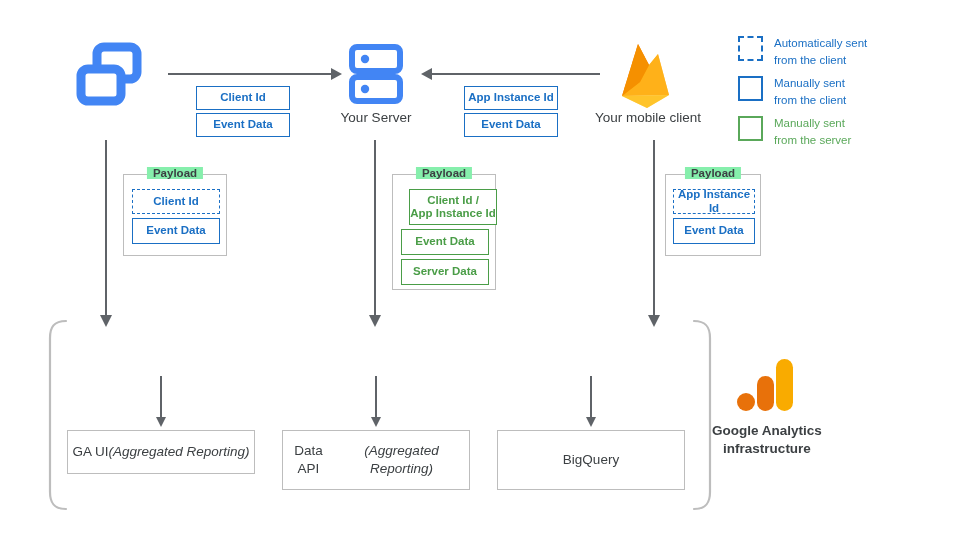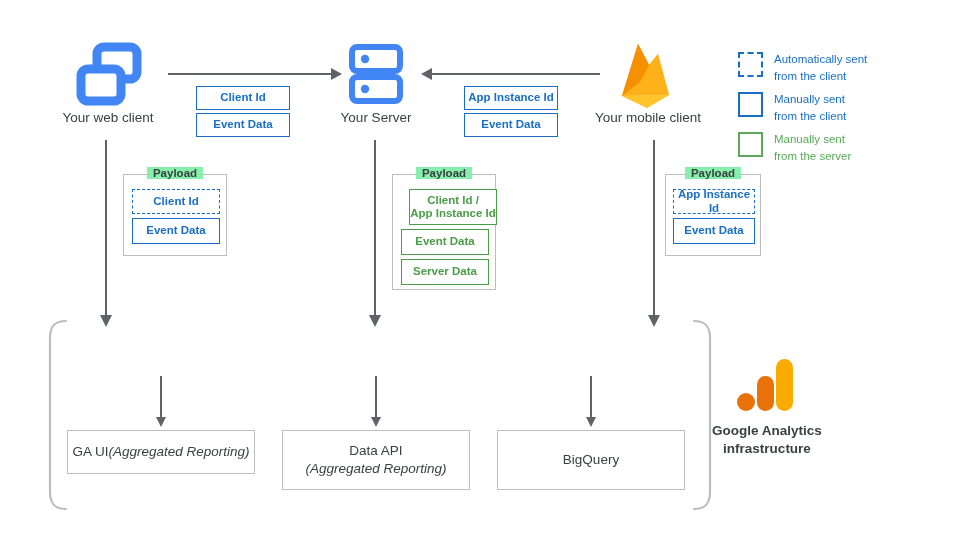--- a/index.html
+++ b/index.html
@@ -60,21 +60,20 @@
 <body>
 
 <div id="stage">
 
   <div class="abs" style="left:72px;top:40px;width:72px;height:72px;">
     <svg width="72" height="72" viewBox="0 0 72 72">
       <rect x="25" y="7" width="40" height="32" rx="7" ry="7" fill="none" stroke="#4285f4" stroke-width="9"></rect>
       <rect x="9" y="29" width="40" height="32" rx="7" ry="7" fill="#ffffff" stroke="#4285f4" stroke-width="9"></rect>
     </svg>
   </div>
-  <div class="abs node-label" style="left:36px;top:110px;width:144px;">Your web client</div>
 
   <div class="abs" style="left:348px;top:44px;width:56px;height:62px;">
     <svg width="56" height="62" viewBox="0 0 56 62">
       <rect x="4" y="3" width="48" height="24" rx="5" ry="5" fill="none" stroke="#4285f4" stroke-width="6"></rect>
       <circle cx="17" cy="15" r="4.2" fill="#4285f4"></circle>
       <rect x="4" y="33" width="48" height="24" rx="5" ry="5" fill="none" stroke="#4285f4" stroke-width="6"></rect>
       <circle cx="17" cy="45" r="4.2" fill="#4285f4"></circle>
     </svg>
   </div>
   <div class="abs node-label" style="left:306px;top:110px;width:140px;">Your Server</div>
@@ -146,40 +145,40 @@
   <div class="head head-d sm" style="left:370.5px;top:417px;"></div>
 
   <div class="abs arrow-line arrow-v" style="left:590px;top:376px;height:43px;"></div>
   <div class="head head-d sm" style="left:585.5px;top:417px;"></div>
 
   <div class="abs gbox" style="left:67px;top:430px;width:188px;height:44px;flex-direction:row;">
     <span>GA UI</span>
     <span class="sub">(Aggregated Reporting)</span>
   </div>
 
-  <div class="abs gbox" style="left:282px;top:430px;width:188px;height:60px;flex-direction:column;">
+  <div class="abs gbox" style="left:282px;top:430px;width:188px;height:60px;flex-direction:row;">
     <span>Data API</span>
     <span class="sub">(Aggregated Reporting)</span>
   </div>
 
   <div class="abs gbox" style="left:497px;top:430px;width:188px;height:60px;flex-direction:column;">
     <span>BigQuery</span>
   </div>
 
   <div class="abs" style="left:736px;top:358px;width:62px;height:58px;">
     <svg width="62" height="58" viewBox="0 0 62 58">
       <rect x="40" y="1" width="17" height="52" rx="8.5" ry="8.5" fill="#f9ab00"></rect>
       <rect x="21" y="18" width="17" height="35" rx="8.5" ry="8.5" fill="#e8710a"></rect>
       <circle cx="10" cy="44" r="9" fill="#e8710a"></circle>
     </svg>
   </div>
   <div class="abs ga-label" style="left:697px;top:422px;width:140px;white-space:pre-line;">Google Analytics
 infrastructure</div>
 
-  <div class="abs" style="left:738px;top:34px;width:215px;height:108px;margin-top:16px;">
+  <div class="abs" style="left:738px;top:34px;width:215px;height:108px;">
 
     <div class="abs lg-box dashed" style="left:0px;top:2px;"></div>
     <div class="abs lg-text" style="left:36px;top:1px;white-space:pre-line;">Automatically sent
 from the client</div>
 
     <div class="abs lg-box" style="left:0px;top:42px;"></div>
     <div class="abs lg-text" style="left:36px;top:41px;white-space:pre-line;">Manually sent
 from the client</div>
 
     <div class="abs lg-box green" style="left:0px;top:82px;"></div>

